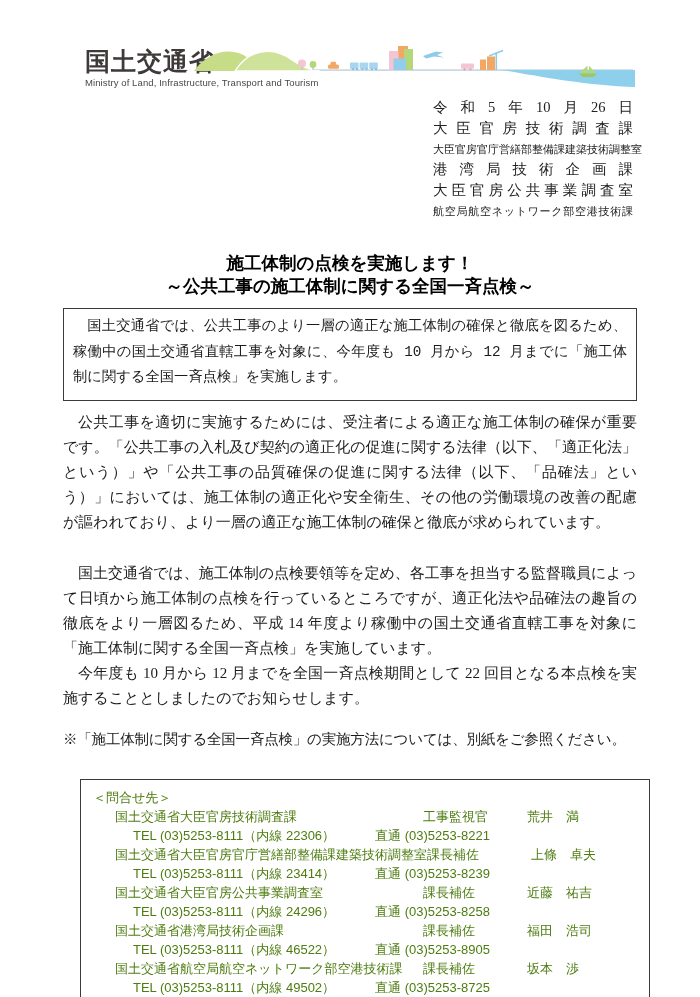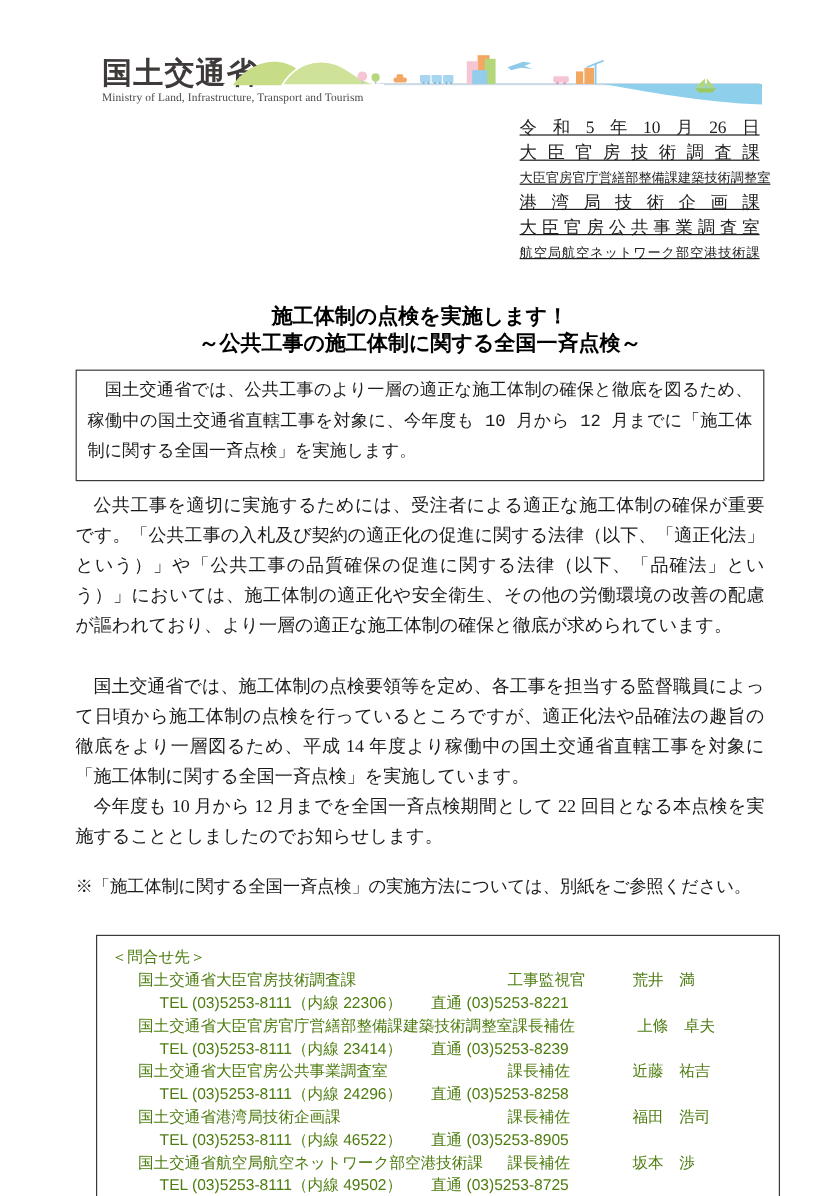--- a/index.html
+++ b/index.html
@@ -12,25 +12,25 @@
     overflow:hidden;
   }
   
   .header{position:relative;height:225px;}
   .logo{position:absolute;left:85px;top:46px;}
   .logo-title{
     font-family:"Liberation Sans","DejaVu Sans",sans-serif;
     font-weight:700;font-size:25px;color:#3e3a39;letter-spacing:1px;line-height:30px;
   }
   .logo-subtitle{
-    font-family:Liberation Serif, serif;
+    font-family:Liberation Sans, sans-serif;
     font-size:9.5px;color:#4a4847;margin-top:1px;letter-spacing:0.1px;white-space:nowrap;text-align:right;
   }
   .illustration{position:absolute;left:180px;top:43px;}
-  .org-block{position:absolute;left:433px;top:97px;width:200px;text-decoration:underline;}
+  .org-block{position:absolute;left:433px;top:97px;width:200px;}
   .org-line{line-height:21px;color:#222;}
   .org-line.wide{font-size:14.5px;text-align:justify;text-align-last:justify;}
   .org-line.small{font-size:11px;line-height:20px;text-align:justify;text-align-last:justify;white-space:nowrap;}
   
   .doc-title{
     margin:27px 0 0 0;
     text-align:center;
     font-family:"Liberation Sans","DejaVu Sans",sans-serif;
     font-weight:700;font-size:17.5px;line-height:23px;color:#000;
   }
@@ -55,21 +55,21 @@
     border:1px solid #3a3a3a;
     padding:8px 12px 13px 12px;
     font-family:"Liberation Sans","DejaVu Sans",sans-serif;
     font-size:13px;line-height:19px;color:#4d7c0f;
   }
   .c-heading{}
   .c-row{display:grid;grid-template-columns:1fr 104px 110px;padding-left:22px;}
   .c-org{white-space:nowrap;}
   .c-role{white-space:nowrap;}
   .c-name{white-space:nowrap;}
-  .c-tel{padding-left:40px;display:flex;gap:24px;white-space:nowrap;}
+  .c-tel{padding-left:40px;display:flex;gap:40px;white-space:nowrap;}
 </style>
 </head>
 <body>
 
 <div class="page">
 
   <div class="header">
 
     <div class="logo">
       <div class="logo-title">国土交通省</div>

